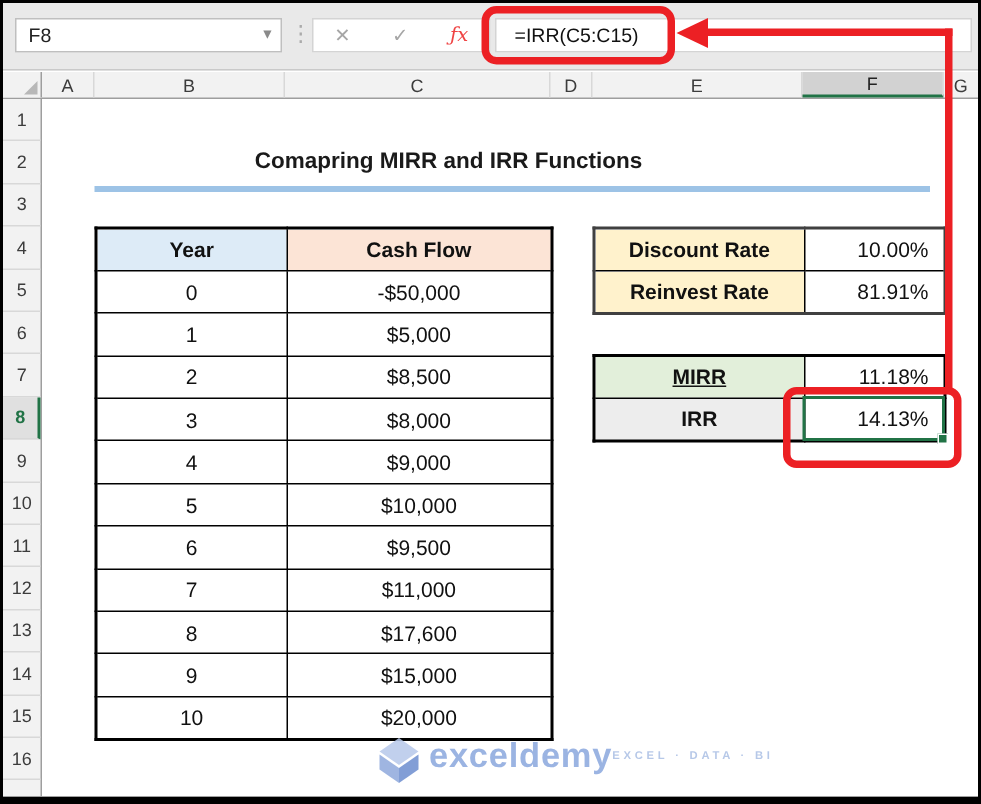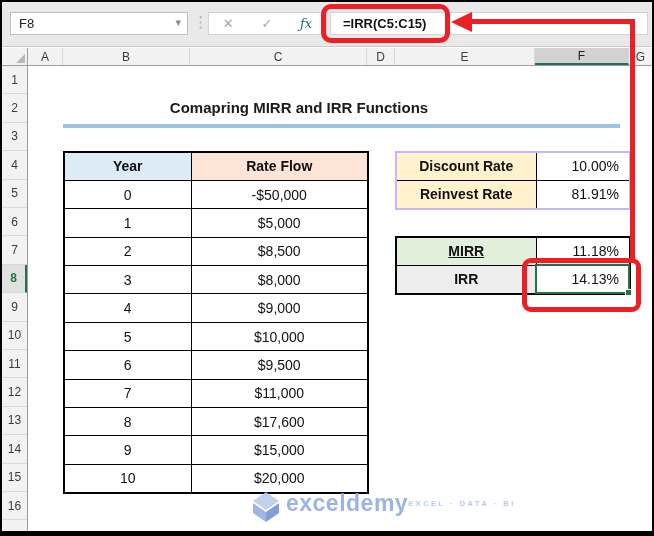--- a/index.html
+++ b/index.html
@@ -7,22 +7,22 @@
   .frame { position:relative; width:654px; height:536px; background:#000; overflow:hidden; }
   .screen { position:absolute; left:2px; top:2px; width:650px; height:529px; background:#fff; overflow:hidden; }
 
   
   .formula-strip { position:absolute; left:0; top:0; width:650px; height:45px; background:#e9e9e9; border-bottom:1px solid #c9c9c9; }
   .name-box { position:absolute; left:8px; top:10px; width:178px; height:23px; background:#fff; border:1px solid #bfbfbf; display:flex; align-items:center; font-size:13px; color:#222; padding-left:8px; }
   .nb-arrow { position:absolute; right:6px; top:3px; color:#8a8a8a; font-size:11px; }
   .dots { position:absolute; left:191px; top:11px; color:#ababab; font-size:15px; letter-spacing:0; }
   .fx-buttons { position:absolute; left:206px; top:10px; width:119px; height:23px; background:#fff; border:1px solid #d4d4d4; display:flex; align-items:center; justify-content:space-around; }
   .fxbtn { color:#a6a6a6; font-size:13px; }
-  .fxbtn.fx { color:#0f766e; font-style:italic; font-family:"DejaVu Serif", serif; font-size:13px; }
-  .formula-input { position:absolute; left:328px; top:10px; width:318px; height:23px; background:#fff; border:1px solid #d4d4d4; display:flex; align-items:center; font-size:13px; color:#111; padding-left:12px;font-weight:bold; }
+  .fxbtn.fx { color:#ef4444; font-style:italic; font-family:"DejaVu Serif", serif; font-size:13px; }
+  .formula-input { position:absolute; left:328px; top:10px; width:318px; height:23px; background:#fff; border:1px solid #d4d4d4; display:flex; align-items:center; font-size:13px; color:#111; padding-left:12px; }
 
   
   .col-headers { position:absolute; left:0; top:46px; width:650px; height:18px; background:#f2f2f2; border-bottom:1px solid #9e9e9e; }
   .colh { position:absolute; top:0; height:17px; display:flex; align-items:center; justify-content:center; font-size:12px; color:#3c3c3c; border-right:1px solid #d8d8d8; }
   .colh.sel { background:#d2d2d2; border-bottom:2px solid #217346; color:#222; }
   .corner { position:absolute; left:0; top:0; width:26px; height:17px; border-right:1px solid #9e9e9e; background:#f2f2f2; }
   .corner-tri { position:absolute; right:2px; bottom:2px; width:0; height:0; border-left:9px solid transparent; border-bottom:9px solid #b8b8b8; }
 
   
   .row-headers { position:absolute; left:0; top:64px; width:26px; height:465px; background:#f2f2f2; border-right:1px solid #9e9e9e; }
@@ -35,21 +35,21 @@
   .title-underline { position:absolute; left:35px; top:58px; width:557px; height:4px; background:#9dc3e6; }
 
   table { border-collapse:collapse; table-layout:fixed;padding-left:40px; }
   td { border:1px solid #000; font-size:14px; color:#111; height:28.4px; text-align:center; vertical-align:middle; overflow:hidden; }
   .cf-table { position:absolute; left:35px; top:85px; width:304px; border:2px solid #000; }
   .cf-table col.c1 { width:127px; } .cf-table col.c2 { width:177px; }
   .cf-table td.hdr { font-weight:bold; }
   .bg-blue { background:#ddebf7; } .bg-peach { background:#fce4d6; }
   .bg-yellow { background:#fff2cc; } .bg-green { background:#e2efda;text-decoration:underline; } .bg-gray { background:#ededed; }
 
-  .rates-table { position:absolute; left:367px; top:85px; width:234px; border:2px solid #c4b5fd; }
+  .rates-table { position:absolute; left:367px; top:85px; width:234px; border:2px solid #404040; }
   .rates-table col.c1 { width:140px; } .rates-table col.c2 { width:94px; }
   .results-table { position:absolute; left:367px; top:170px; width:234px; border:2px solid #000; }
   .results-table col.c1 { width:140px; } .results-table col.c2 { width:94px; }
   td.lbl { font-weight:bold; }
   td.val { text-align:right; padding-right:10px; }
 
   .sel-cell { position:absolute; left:507px; top:198px; width:95px; height:30px; border:2px solid #217346; z-index:10; pointer-events:none; }
   .fill-handle { position:absolute; right:-4px; bottom:-4px; width:7px; height:7px; background:#217346; border:1px solid #fff; }
 
   
@@ -126,21 +126,21 @@
       <div class="title-underline"></div>
 
       <table class="cf-table">
         <colgroup>
             <col class="c1">
             <col class="c2">
           </colgroup>
         <tbody>
             <tr>
           <td class="hdr bg-blue">Year</td>
-          <td class="hdr bg-peach">Rate Flow</td>
+          <td class="hdr bg-peach">Cash Flow</td>
         </tr>
         <tr>
               <td>0</td>
               <td>-$50,000</td>
             </tr>
         <tr>
               <td>1</td>
               <td>$5,000</td>
             </tr>
         <tr>

